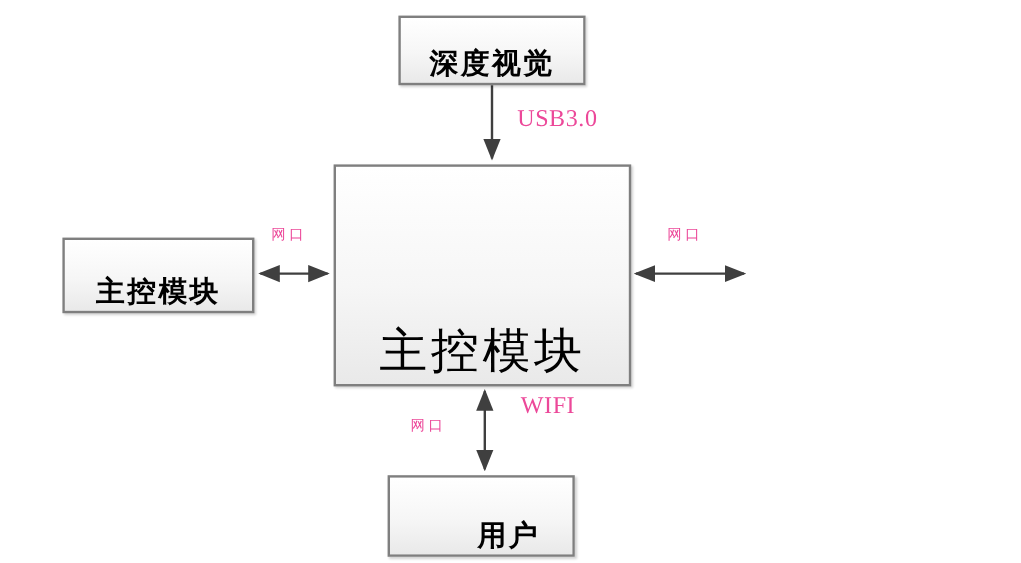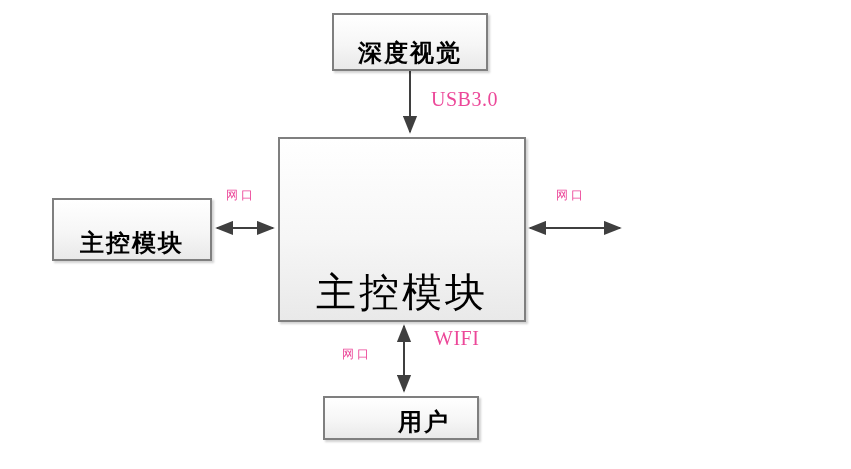--- a/index.html
+++ b/index.html
@@ -38,21 +38,21 @@
     font-weight: bold;
     font-size: 24px;
     letter-spacing: 2px;
     white-space: nowrap;
   }
   .node-depth-vision   { left: 332px; top: 13px;  width: 156px; height: 58px; }
   .node-main-control   { left: 278px; top: 137px; width: 248px; height: 185px; }
   .node-main-control .node-label { font-weight: normal; font-size: 40px; letter-spacing: 3px; }
   .node-mobile-chassis { left: 52px;  top: 198px; width: 160px; height: 63px; }
   .node-robot-arm      { left: 625px; top: 198px; width: 160px; height: 63px; }
-  .node-user           { left: 323px; top: 396px; width: 156px; height: 44px; padding-left: 46px; }
+  .node-user           { left: 323px; top: 396px; width: 156px; height: 68px; padding-left: 46px; }
   .edge-label {
     position: absolute;
     color: #ec4899;
     white-space: nowrap;
     background: transparent;
   }
   .edge-label.cn { font-size: 12px; letter-spacing: 3px; }
   .edge-label.en { font-size: 20px; letter-spacing: 0.5px; }
   .label-usb       { left: 431px; top: 88px; }
   .label-lan-left  { left: 226px; top: 187px; }

